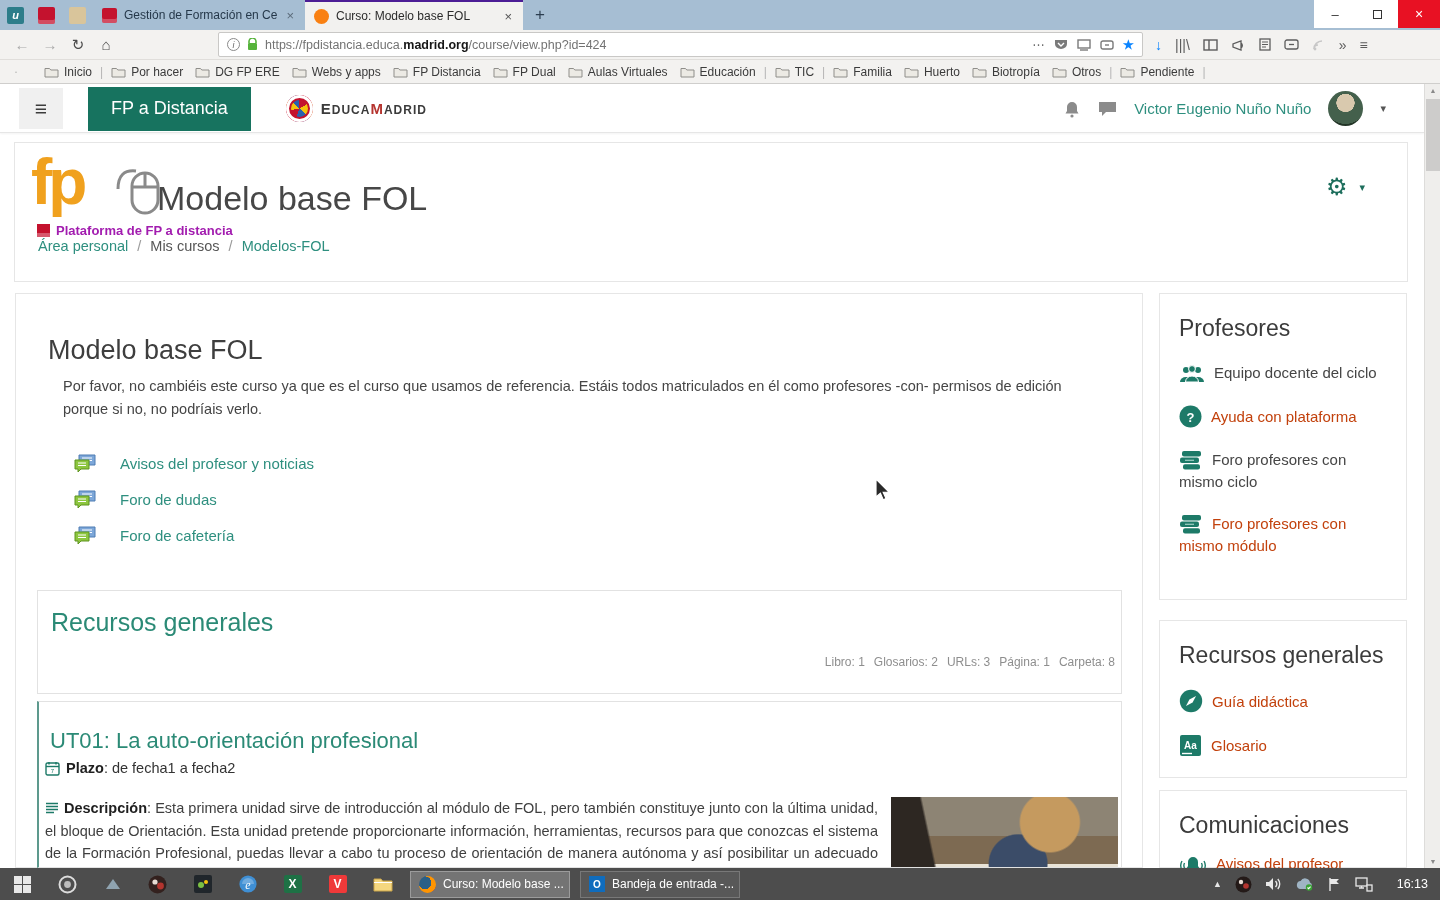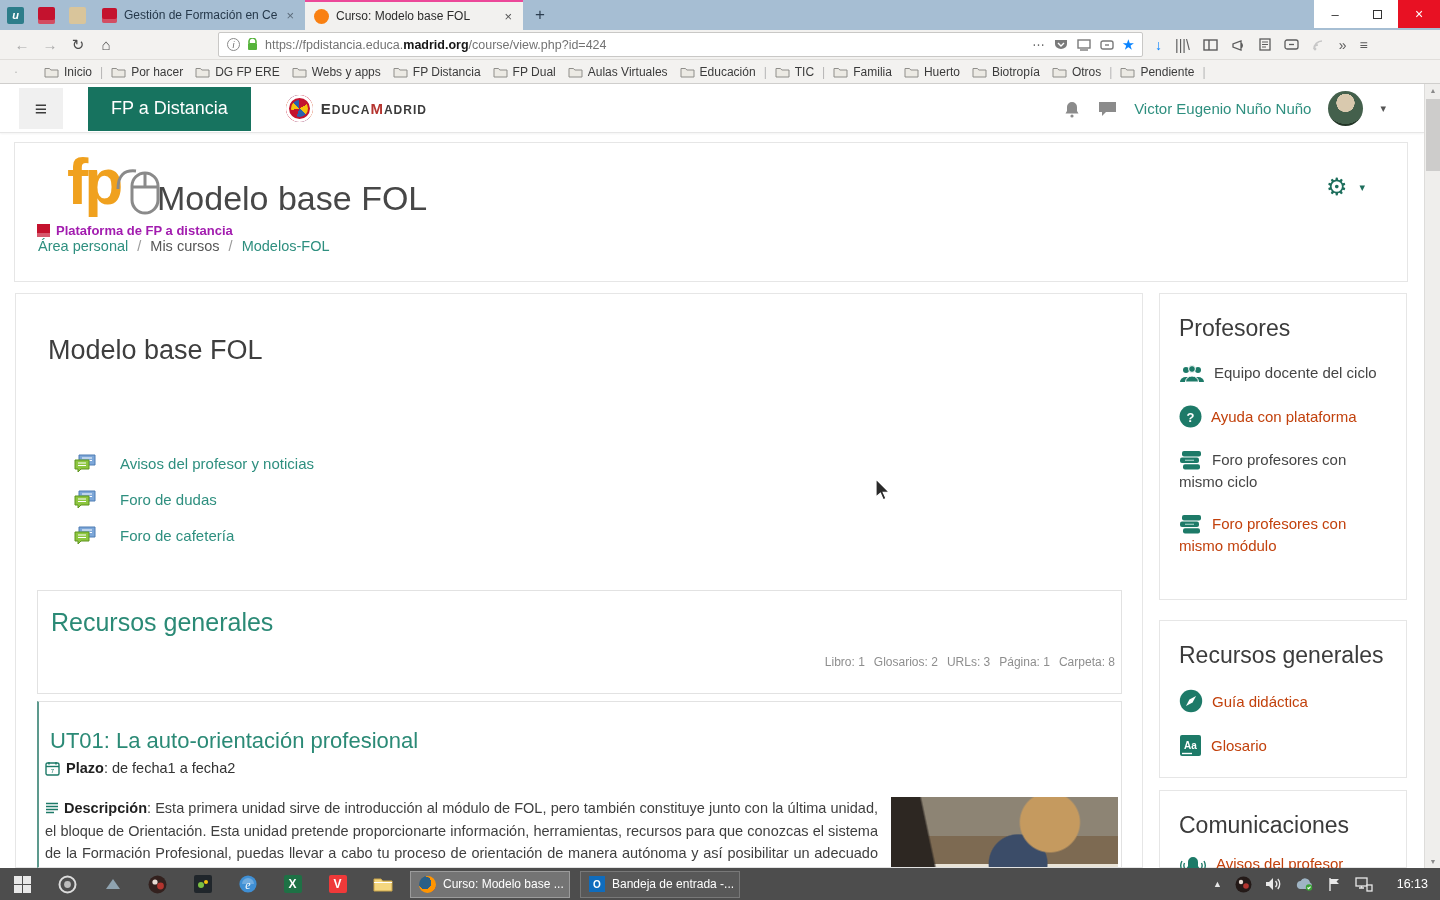--- a/index.html
+++ b/index.html
@@ -5,21 +5,21 @@
   * { margin:0; padding:0; box-sizing:border-box; }
   html,body { width:1440px; height:900px; overflow:hidden; }
   body { font-family:"Liberation Sans", sans-serif; background:#fff; position:relative; }
 
   
   #tabstrip { position:absolute; top:0; left:0; width:1440px; height:30px; background:#a6bed3; display:flex; align-items:stretch; }
   .pin { width:31px; display:flex; align-items:center; justify-content:center; }
   .pinsq { width:17px; height:17px; border-radius:2px; display:flex; align-items:center; justify-content:center; color:#fff; font-size:11px; font-style:italic; font-weight:bold; }
   .tab { display:flex; align-items:center; gap:7px; padding:0 9px; font-size:12px; }
   .tab-inactive { width:212px; color:#25384a; }
-  .tab-active { width:218px; background:#f2f1ef; border-top:2px solid #ec4899; color:#2b2b2b; }
+  .tab-active { width:218px; background:#f2f1ef; border-top:2px solid #4c1d95; color:#2b2b2b; }
   .tab-title { flex:1; white-space:nowrap; overflow:hidden; }
   .tab-close { color:#5b6b7a; font-size:13px; padding:0 2px; }
   .tab-active .tab-close { color:#555; }
   .favicon { width:15px; height:15px; border-radius:2px; flex:0 0 auto; display:flex; align-items:center; justify-content:center; font-size:9px; color:#fff; font-weight:bold; }
   .fav-madrid { background:#c4122e; box-shadow:inset 0 -4px 0 rgba(255,255,255,.25); }
   .fav-moodle { background:#f98012; border-radius:50%; }
   .newtab { width:34px; display:flex; align-items:center; justify-content:center; color:#2c3e50; font-size:17px; }
   #winctl { position:absolute; right:0; top:0; height:28px; display:flex; }
   .wbtn { width:42px; display:flex; align-items:center; justify-content:center; background:#fff; color:#333; font-size:13px; }
   .wbtn .restore-box { width:9px; height:9px; border:1px solid #333; }
@@ -53,21 +53,21 @@
   .educa-big { font-size:15px; }
   .educa-m { color:#b5342f; }
   #nav-right { margin-left:auto; display:flex; align-items:center; gap:17px; padding-right:38px; }
   .nav-ic { color:#8b8b8b; }
   #username { color:#2e8f7f; font-size:15px; }
   #avatar { width:35px; height:35px; border-radius:50%; background:radial-gradient(circle at 50% 34%, #d9c9ae 0 31%, #44604c 32% 72%, #233527 73%); }
   .caret { color:#555; font-size:11px; }
 
   
   #headercard { position:absolute; top:142px; left:14px; width:1394px; height:140px; background:#fff; border:1px solid #e6e6e6; }
-  #fp-logo { position:absolute; left:16px; top:2px; font-size:64px; font-weight:bold; color:#f0a11e; letter-spacing:-4px;margin-left:36px; }
+  #fp-logo { position:absolute; left:16px; top:2px; font-size:64px; font-weight:bold; color:#f0a11e; letter-spacing:-4px; }
   #mouse-ic { position:absolute; left:95px; top:12px; }
   #course-title { position:absolute; left:142px; top:36px; font-size:34px; font-weight:300; color:#474747; }
   #platform-row { position:absolute; left:22px; top:80px; display:flex; align-items:center; gap:6px; font-size:13px; font-weight:bold; color:#a21caf; }
   .redsq { width:13px; height:13px; background:#c4122e; box-shadow:inset 0 -4px 0 rgba(255,255,255,.3); }
   #breadcrumb { position:absolute; left:23px; top:95px; font-size:14.5px; color:#999; display:flex; gap:9px; }
   .crumb-link { color:#2e8f7f; }
   .crumb-plain { color:#565656; }
   #gear-row { position:absolute; right:42px; top:30px; display:flex; align-items:center; gap:12px; color:#1d6e5c; }
   #gear-row .gear { font-size:24px; }
   #gear-row .caret { color:#1d6e5c; }
@@ -362,20 +362,21 @@
     <span class="crumb-link">Modelos-FOL</span>
   </div>
   <div id="gear-row">
     <span class="gear">⚙</span>
     <span class="caret">▾</span>
   </div>
 </div>
 
 <div id="contentcard">
   <h2 id="main-heading">Modelo base FOL</h2>
+  <p id="intro">Por favor, no cambiéis este curso ya que es el curso que usamos de referencia. Estáis todos matriculados en él como profesores -con- permisos de edición porque si no, no podríais verlo.</p>
 
   <div id="forums">
     <div class="forum-row">
       <svg width="24" height="20" viewBox="0 0 24 20">
           <path d="M5 1 h16 v10 h-9 l-3 3 v-3 H5 z" fill="#7da7d9" stroke="#4f7db3" stroke-width="1"></path>
           <path d="M8 4 h10 M8 6.5 h10" stroke="#fff" stroke-width="1"></path>
           <path d="M1 6 h14 v9 h-8 l-3 3 v-3 H1 z" fill="#8dc63f" stroke="#5f9420" stroke-width="1"></path>
           <path d="M4 9 h8 M4 11.5 h8" stroke="#fff" stroke-width="1"></path>
         </svg>
       <a class="forum-link">Avisos del profesor y noticias</a>

